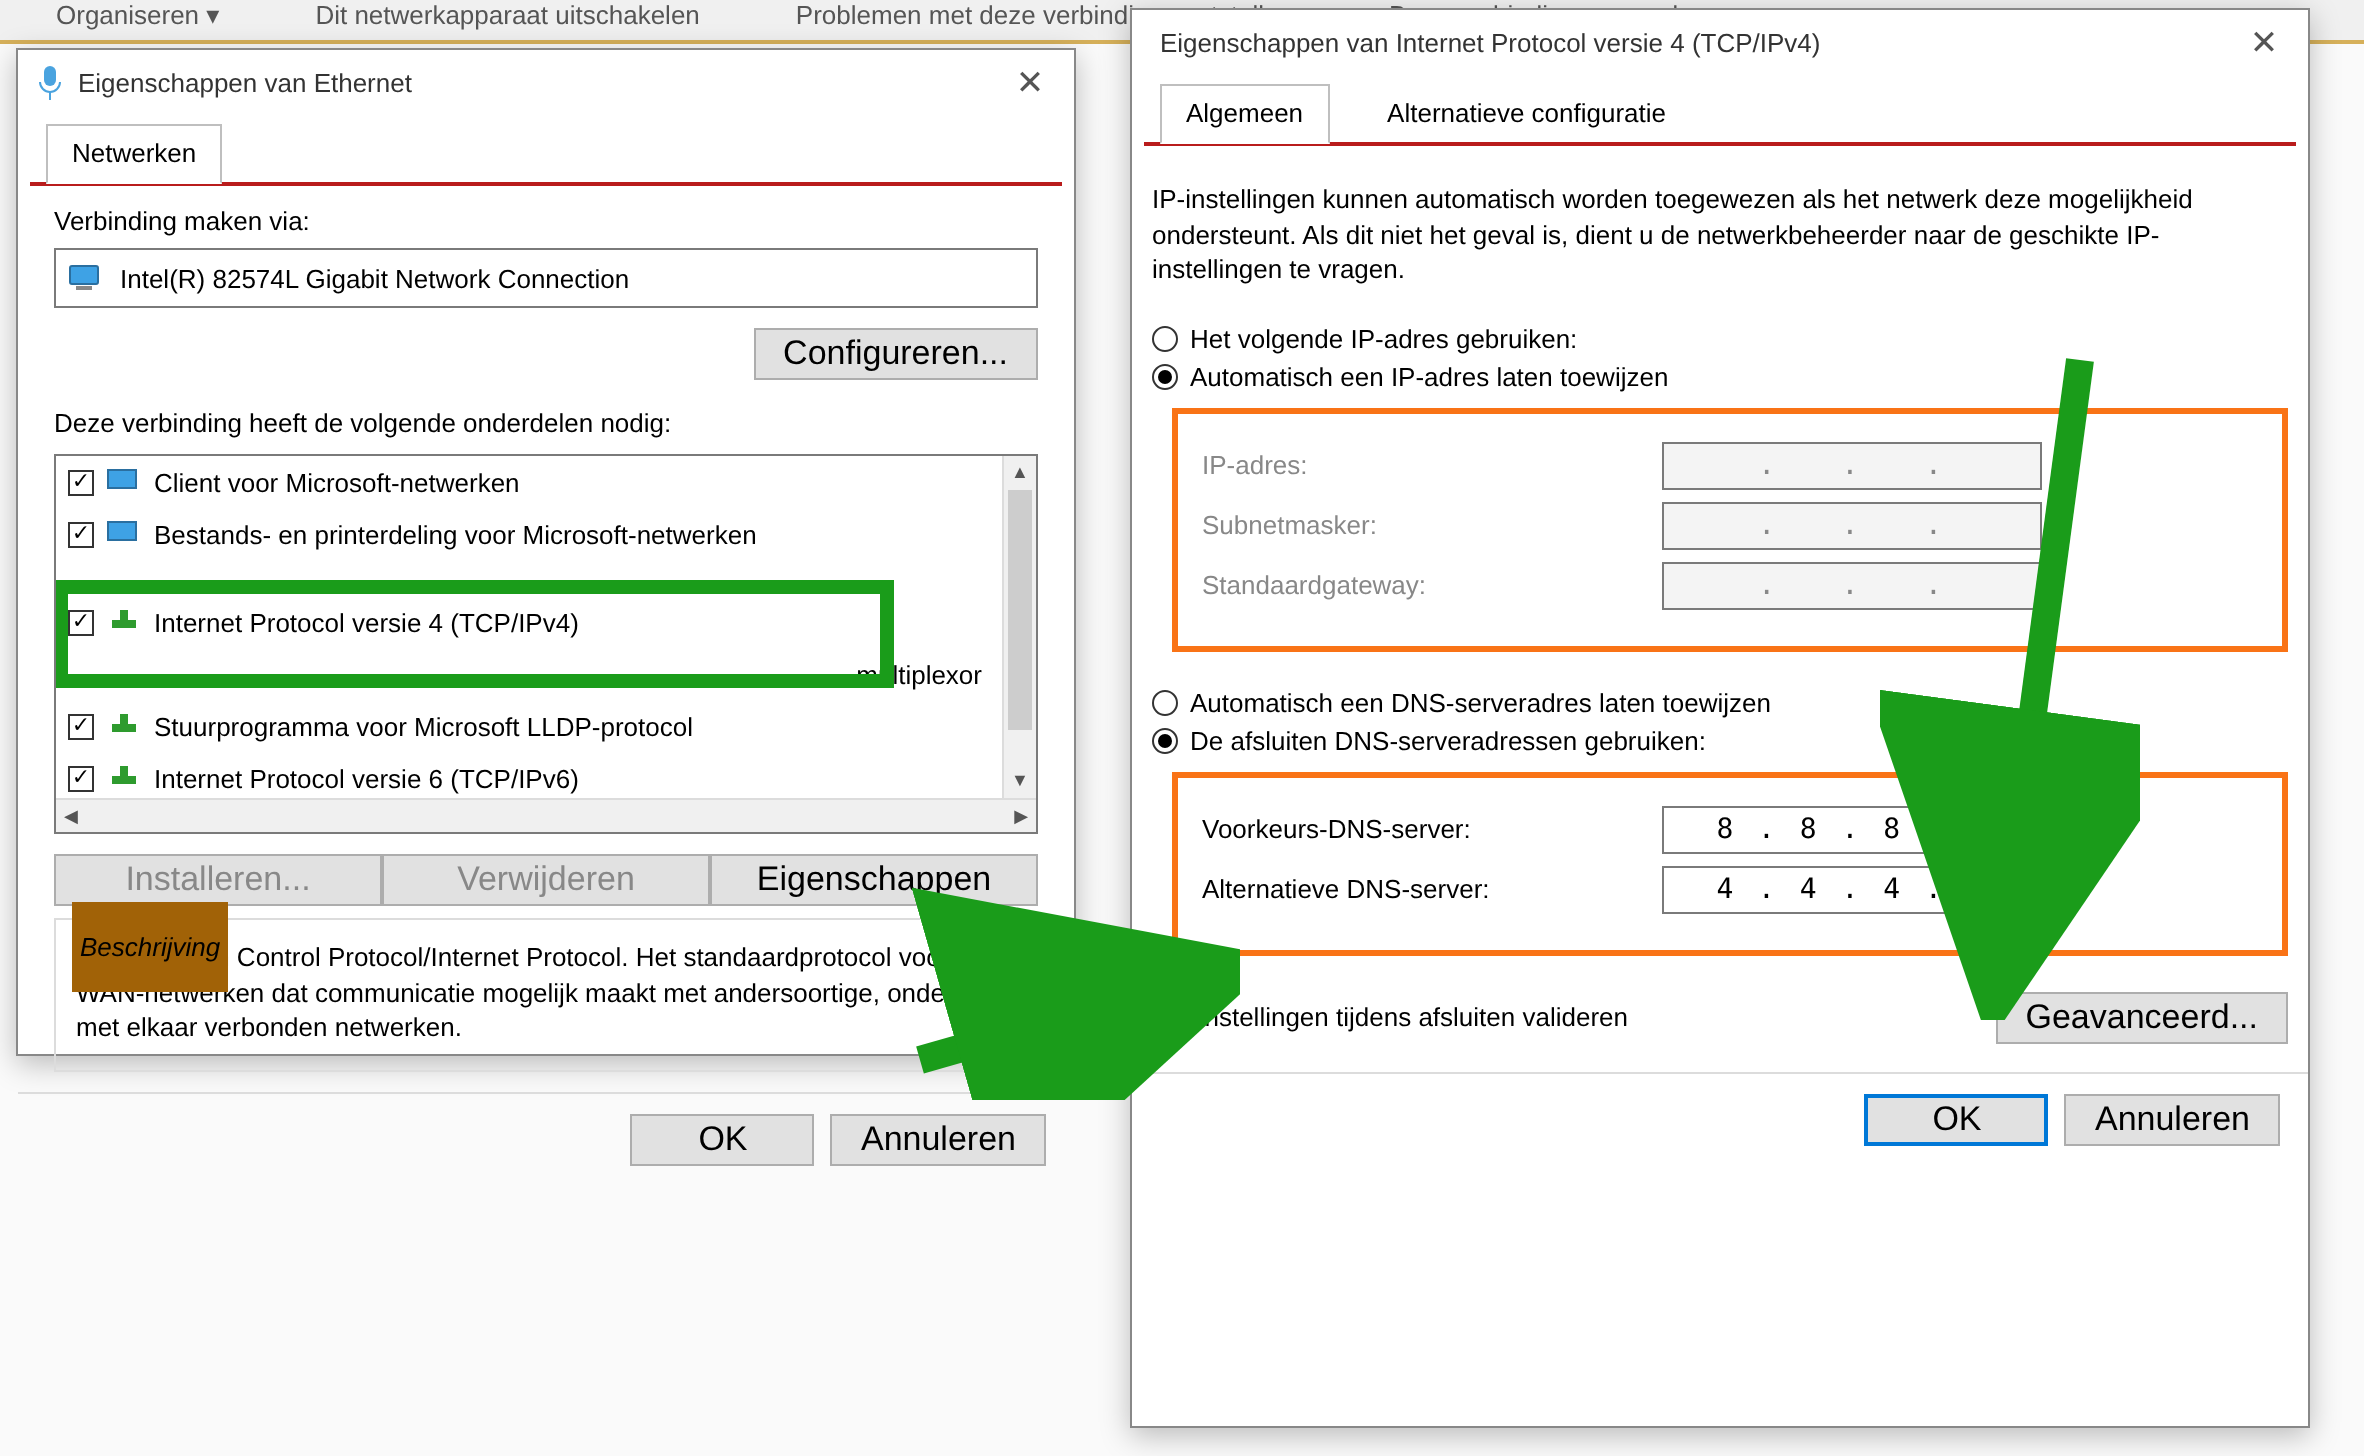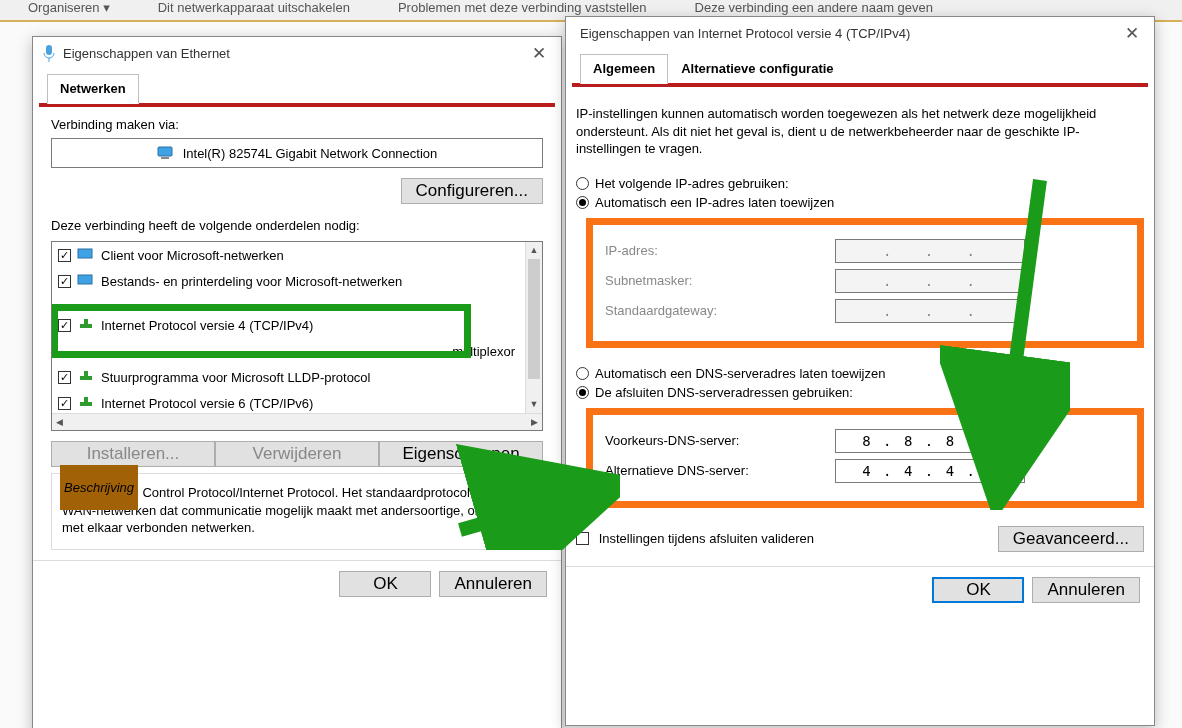--- a/index.html
+++ b/index.html
@@ -1,27 +1,27 @@
 <!DOCTYPE html>
 <html><head>
 <meta charset="utf-8">
 <style>
   * { box-sizing: border-box; font-family: "Segoe UI", Tahoma, sans-serif; }
   body { margin:0; padding:0; background:#fafafa; width:1182px; height:728px; position:relative; overflow:hidden; }
   .toolbar-bg { position:absolute; left:0; top:0; width:1182px; height:22px; background:#f0f0f0; color:#555; font-size:13px; padding-left:28px; display:flex; gap:48px; border-bottom:2px solid #d6b05a;}
   .toolbar-bg span { white-space:nowrap; }
-  .dialog { position:absolute; background:#fff; border:1px solid #888; box-shadow:0 4px 14px rgba(0,0,0,.25);margin-top:12px;}
+  .dialog { position:absolute; background:#fff; border:1px solid #888; box-shadow:0 4px 14px rgba(0,0,0,.25);}
   .titlebar { height:32px; display:flex; align-items:center; padding:0 8px; font-size:13px; color:#333; position:relative;}
   .titlebar .title { flex:1; }
   .close-x { width:28px; text-align:center; font-size:17px; color:#555; }
-  .tabstrip { display:flex; border-bottom:4px solid #b91c1c; padding:0 8px; margin:4px 6px 0 6px; gap:0;font-weight:bold;}
+  .tabstrip { display:flex; border-bottom:2px solid #b91c1c; padding:0 8px; margin:4px 6px 0 6px; gap:16px;}
   .tab { padding:6px 12px 7px 12px; font-size:13px; color:#000; border:1px solid transparent; position:relative; top:1px;}
   .tab.active { border:1px solid #bfbfbf; border-bottom:1px solid #fff; background:#fff;}
   .body-pad { padding:10px 18px; font-size:13px; color:#000;}
-  .adapter-box { border:1px solid #7a7a7a; display:flex; align-items:center; height:30px; padding:0 6px; margin:6px 0 10px 0;justify-content:center;}
+  .adapter-box { border:1px solid #7a7a7a; display:flex; align-items:center; height:30px; padding:0 6px; margin:6px 0 10px 0;}
   .monitor-icon { width:18px; height:14px; margin-right:8px; }
   .btn { background:#e1e1e1; border:1px solid #adadad; font-size:17px; padding:2px 14px; height:26px; min-width:92px;}
   .row-right { display:flex; justify-content:flex-end; }
   .components { border:1px solid #7a7a7a; height:190px; margin:8px 0 4px 0; position:relative; overflow:hidden;}
   .comp-inner { position:absolute; left:0; top:0; right:17px; bottom:17px; overflow:hidden;}
   .comp-item { display:flex; align-items:center; height:26px; padding:0 6px; font-size:13px; gap:6px;}
   .chk { width:13px; height:13px; border:1px solid #333; display:inline-flex; align-items:center; justify-content:center; font-size:11px; line-height:1;}
   .adapter-mini { width:18px; height:14px; display:inline-block; }
   .highlight-box { position:absolute; border:7px solid #1a9c1a; pointer-events:none;}
   .vscroll { position:absolute; right:0; top:0; width:17px; bottom:17px; background:#f0f0f0; border-left:1px solid #dcdcdc;}
@@ -36,38 +36,38 @@
   
   .ip-desc { margin:4px 0 18px 0; line-height:1.35;}
   .radio { width:13px; height:13px; border:1px solid #333; border-radius:50%; display:inline-flex; align-items:center; justify-content:center; margin-right:6px; vertical-align:-2px;}
   .radio.sel::after { content:""; width:7px; height:7px; background:#000; border-radius:50%; display:block;}
   .opt-row { display:flex; align-items:center; font-size:13px; margin:4px 0;}
   .field-row { display:flex; align-items:center; margin:6px 0;}
   .field-label { width:230px; font-size:13px;}
   .field-label.disabled { color:#888;}
   .ip-input { width:190px; height:24px; border:1px solid #7a7a7a; background:#fff; font-family:monospace; font-size:14px; letter-spacing:2px; text-align:center; padding:0 4px;}
   .ip-input.disabled { background:#f4f4f4; color:#888;}
-  .inset-group { border:7px solid #f97316; padding:8px 12px 12px 12px; margin:8px 0 4px 0;}
+  .inset-group { border:3px solid #f97316; padding:8px 12px 12px 12px; margin:8px 0 4px 0;}
   .checkbox-sq { width:13px; height:13px; border:1px solid #333; display:inline-block; margin-right:6px; vertical-align:-2px;}
   .btn.primary { border:2px solid #0078d7; padding:1px 13px;}
   
   .arrow-svg { position:absolute; pointer-events:none;}
   .mic-icon { width:16px; height:20px; margin-right:6px;}
 </style>
 </head>
 <body>
 
 <div class="toolbar-bg">
   <span>Organiseren ▾</span>
   <span>Dit netwerkapparaat uitschakelen</span>
   <span>Problemen met deze verbinding vaststellen</span>
   <span>Deze verbinding een andere naam geven</span>
 </div>
 
-<div class="dialog" style="left:32px; top:24px; width:530px; height:702px;">
+<div class="dialog" style="left:8px; top:24px; width:530px; height:504px;">
   <div class="titlebar">
     <svg class="mic-icon" viewBox="0 0 16 20">
         <rect x="5" y="2" width="6" height="10" rx="3" fill="#4aa3df"></rect>
         <path d="M3 10a5 5 0 0010 0" stroke="#4aa3df" fill="none"></path>
         <line x1="8" y1="15" x2="8" y2="19" stroke="#4aa3df"></line>
       </svg>
     <span class="title">Eigenschappen van Ethernet</span>
     <span class="close-x">✕</span>
   </div>
   <div class="tabstrip">

